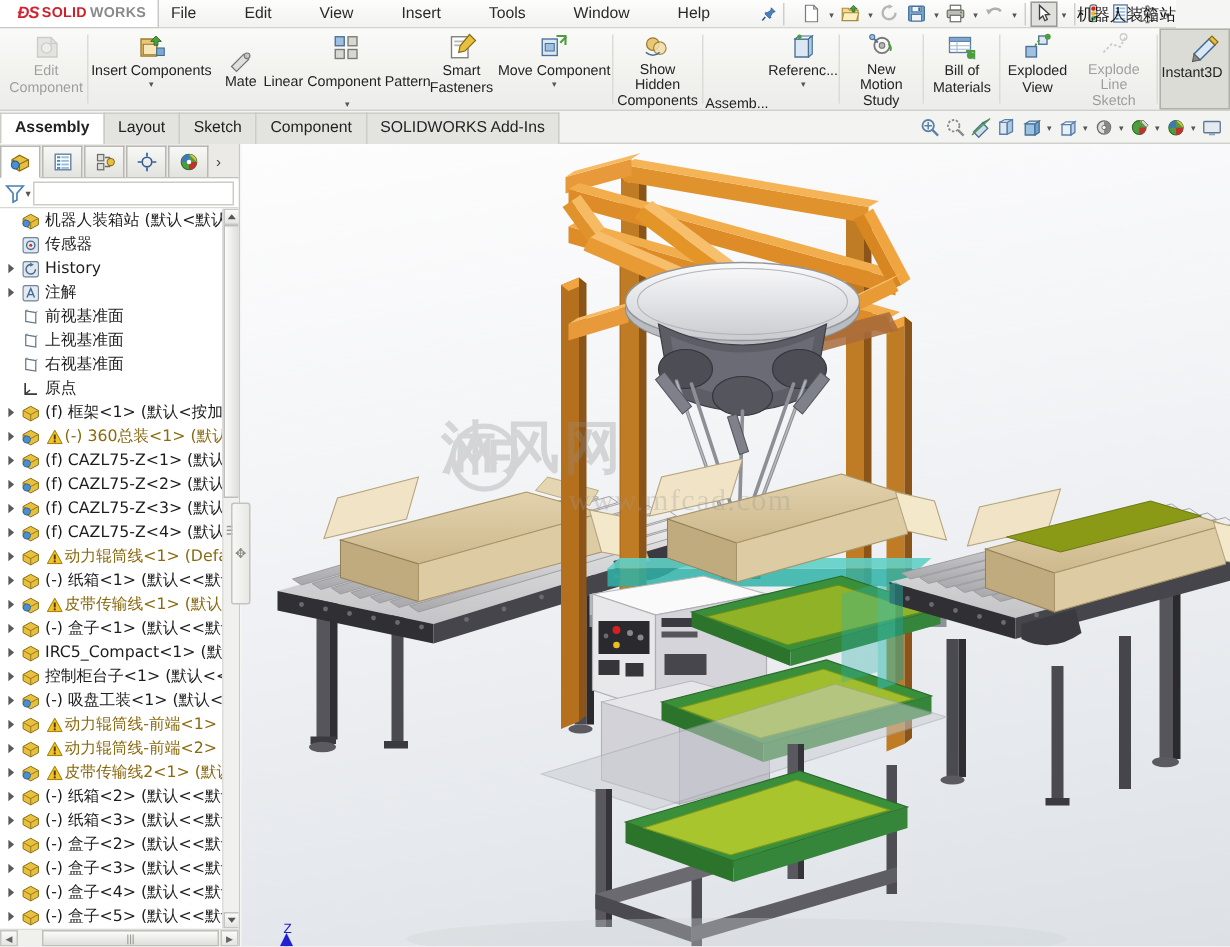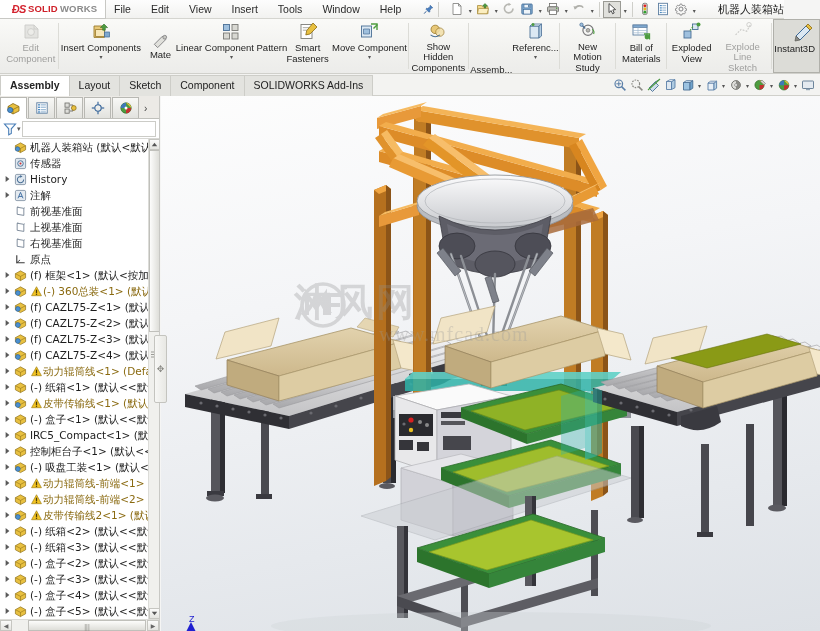--- a/index.html
+++ b/index.html
@@ -37,21 +37,21 @@
     color: #d4232f; letter-spacing: -0.5px;
   }
   .logo-solid {
     font-size: 9.5px; font-weight: bold; color: #cf2029;
     letter-spacing: 0.2px;
   }
   .logo-works {
     font-size: 9.5px; font-weight: bold; color: #8a8a8a;
     letter-spacing: 0.2px;
   }
-  .menu-items { display: flex; align-items: center; margin-left: 0; gap: 4px; }
+  .menu-items { display: flex; align-items: center; margin-left: 0; gap: 16px; }
   .menu-item {
     font-size: 10.5px; color: #2a2a2a; padding: 2px 8px; cursor: default;
     white-space: nowrap;
   }
   .pin-icon {
     margin-left: 8px; width: 14px; height: 14px;
     display: flex; align-items: center; justify-content: center;
     color: #3a6fb0; font-size: 10px;
   }
   .tb-sep { width: 1px; height: 15px; background: #cfcfca; margin: 0 3px; }
@@ -244,21 +244,21 @@
     background: linear-gradient(170deg,#fdfdfd 0%,#f4f5f7 35%,#e6e9ed 75%,#dde1e6 100%);
     overflow: hidden;
   }
   .viewport svg { position: absolute; top: 0; left: 0; }
   .watermark {
     position: absolute; left: 133px; top: 186px;
     pointer-events: none; opacity: 0.30;
   }
   .wm-cn {
     font-size: 38px; font-weight: bold; color: #8e8e8e;
-    font-family: Liberation Serif, serif; letter-spacing: 3px;
+    font-family: Liberation Mono, monospace; letter-spacing: 3px;
     line-height: 40px;
   }
   .wm-url {
     font-size: 20px; color: #9a9a9a; letter-spacing: 1px;
     font-family: "Liberation Serif", serif; margin-top: 1px;
     margin-left: 85px;
   }
   .triad { position: absolute; left: 12px; bottom: 18px; }
 </style>
 </head>
@@ -414,21 +414,21 @@
     </div>
 
     <div class="rbtn" style="width:38px;padding-top:14px;">
       <svg class="ricon small" viewBox="0 0 18 16">
         <path d="M2.5 11.5 L11 3 l3.5 3.5 L6 15 Z" fill="#e0e0db" stroke="#77777a" stroke-width="0.9"></path>
         <circle cx="13.5" cy="4" r="2" fill="#c8c8c2" stroke="#77777a" stroke-width="0.8"></circle>
       </svg>
       <div class="rlabel">Mate</div>
     </div>
 
-    <div class="rbtn" style="width:122px;">
+    <div class="rbtn" style="width:122px;justify-content:space-between;">
       <svg class="ricon" viewBox="0 0 22 21">
         <rect x="3.5" y="3.5" width="6" height="6" fill="#9fc0de" stroke="#4a6f95" stroke-width="0.9"></rect>
         <rect x="12" y="3.5" width="6" height="6" fill="#d8d8d2" stroke="#7a7a75" stroke-width="0.9"></rect>
         <rect x="3.5" y="12" width="6" height="6" fill="#d8d8d2" stroke="#7a7a75" stroke-width="0.9"></rect>
         <rect x="12" y="12" width="6" height="6" fill="#d8d8d2" stroke="#7a7a75" stroke-width="0.9"></rect>
       </svg>
       <div class="rlabel">Linear Component Pattern</div>
       <div class="rcaret">▾</div>
     </div>
 

